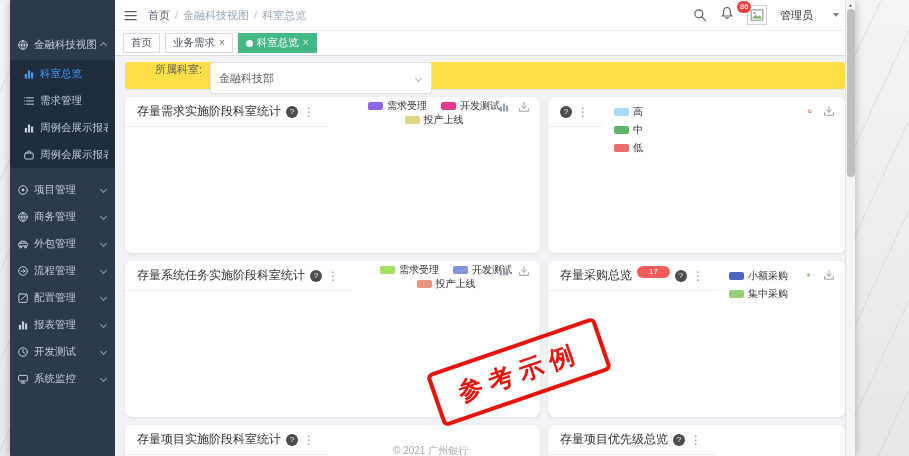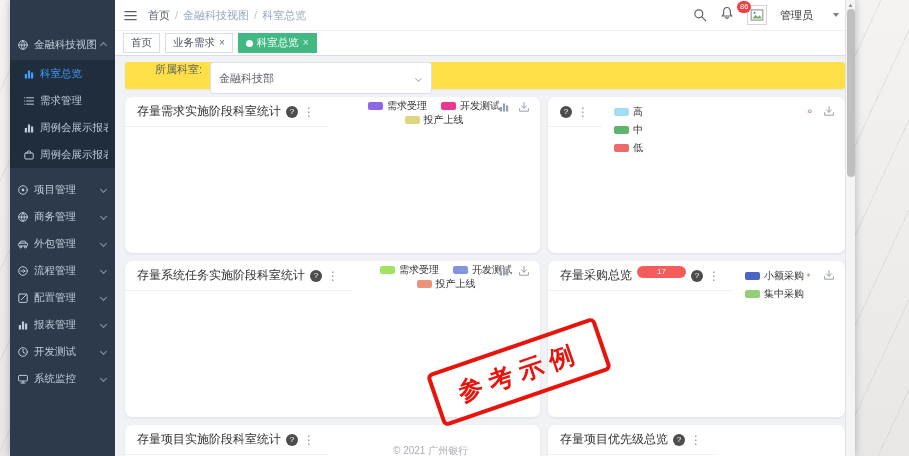--- a/index.html
+++ b/index.html
@@ -54,21 +54,21 @@
   .filter-label{font-size:11px;color:#606266;margin-right:8px}
   .select{width:222px;height:32px;border:1px solid #dcdfe6;border-radius:3px;background:#fff;
           display:flex;align-items:center;padding:0 8px;font-size:11px;color:#606266;cursor:pointer}
   .select .chev{margin-left:auto;border-color:#b7bbc2}
   .cards{display:grid;grid-template-columns:415px 297px;gap:8px;grid-auto-rows:156px}
   .card{background:#fff;border-radius:7px;box-shadow:0 1px 3px rgba(0,0,0,.08);overflow:hidden;display:flex;flex-direction:row}
   .card-head{height:30px;flex-shrink:0;display:flex;align-items:center;gap:5px;padding:0 12px;border-bottom:1px solid #f0f0f0}
   .card-title{font-size:12px;color:#303133}
   .qmark{width:12px;height:12px;border-radius:50%;background:#4d4d4d;color:#fff;font-size:8px;
          display:inline-flex;align-items:center;justify-content:center;cursor:pointer}
-  .pill{background:#f45b5b;color:#fff;font-size:8px;line-height:1;padding:2px 20px;border-radius:7px;transform:translateY(-4px)}
+  .pill{background:#f45b5b;color:#fff;font-size:8px;line-height:1;padding:2px 12px;border-radius:7px;transform:translateY(-4px)}
   .dots{margin-left:auto;color:#909399;font-size:12px;cursor:pointer;letter-spacing:1px}
   .card-body{flex:1;position:relative}
   .legend-c{position:absolute;top:2px;left:0;right:0;text-align:center;font-size:10px;color:#333;height:14px}
   .lg-item{display:inline-flex;align-items:center;gap:4px;margin:0 7px;cursor:pointer}
   .lg-chip{width:15px;height:8px;border-radius:2px;display:inline-block}
   .legend-v{position:absolute;top:8px;left:12px;font-size:10px;color:#333;display:flex;flex-direction:column;gap:4px}
   .legend-v .lg-item{margin:0}
   .toolbox{position:absolute;right:10px;top:4px;display:flex;gap:8px;color:#98a0ab}
   .toolbox .icn{cursor:pointer}
   .bar-svg{position:absolute;left:0;top:16px;width:100%;height:110px}

